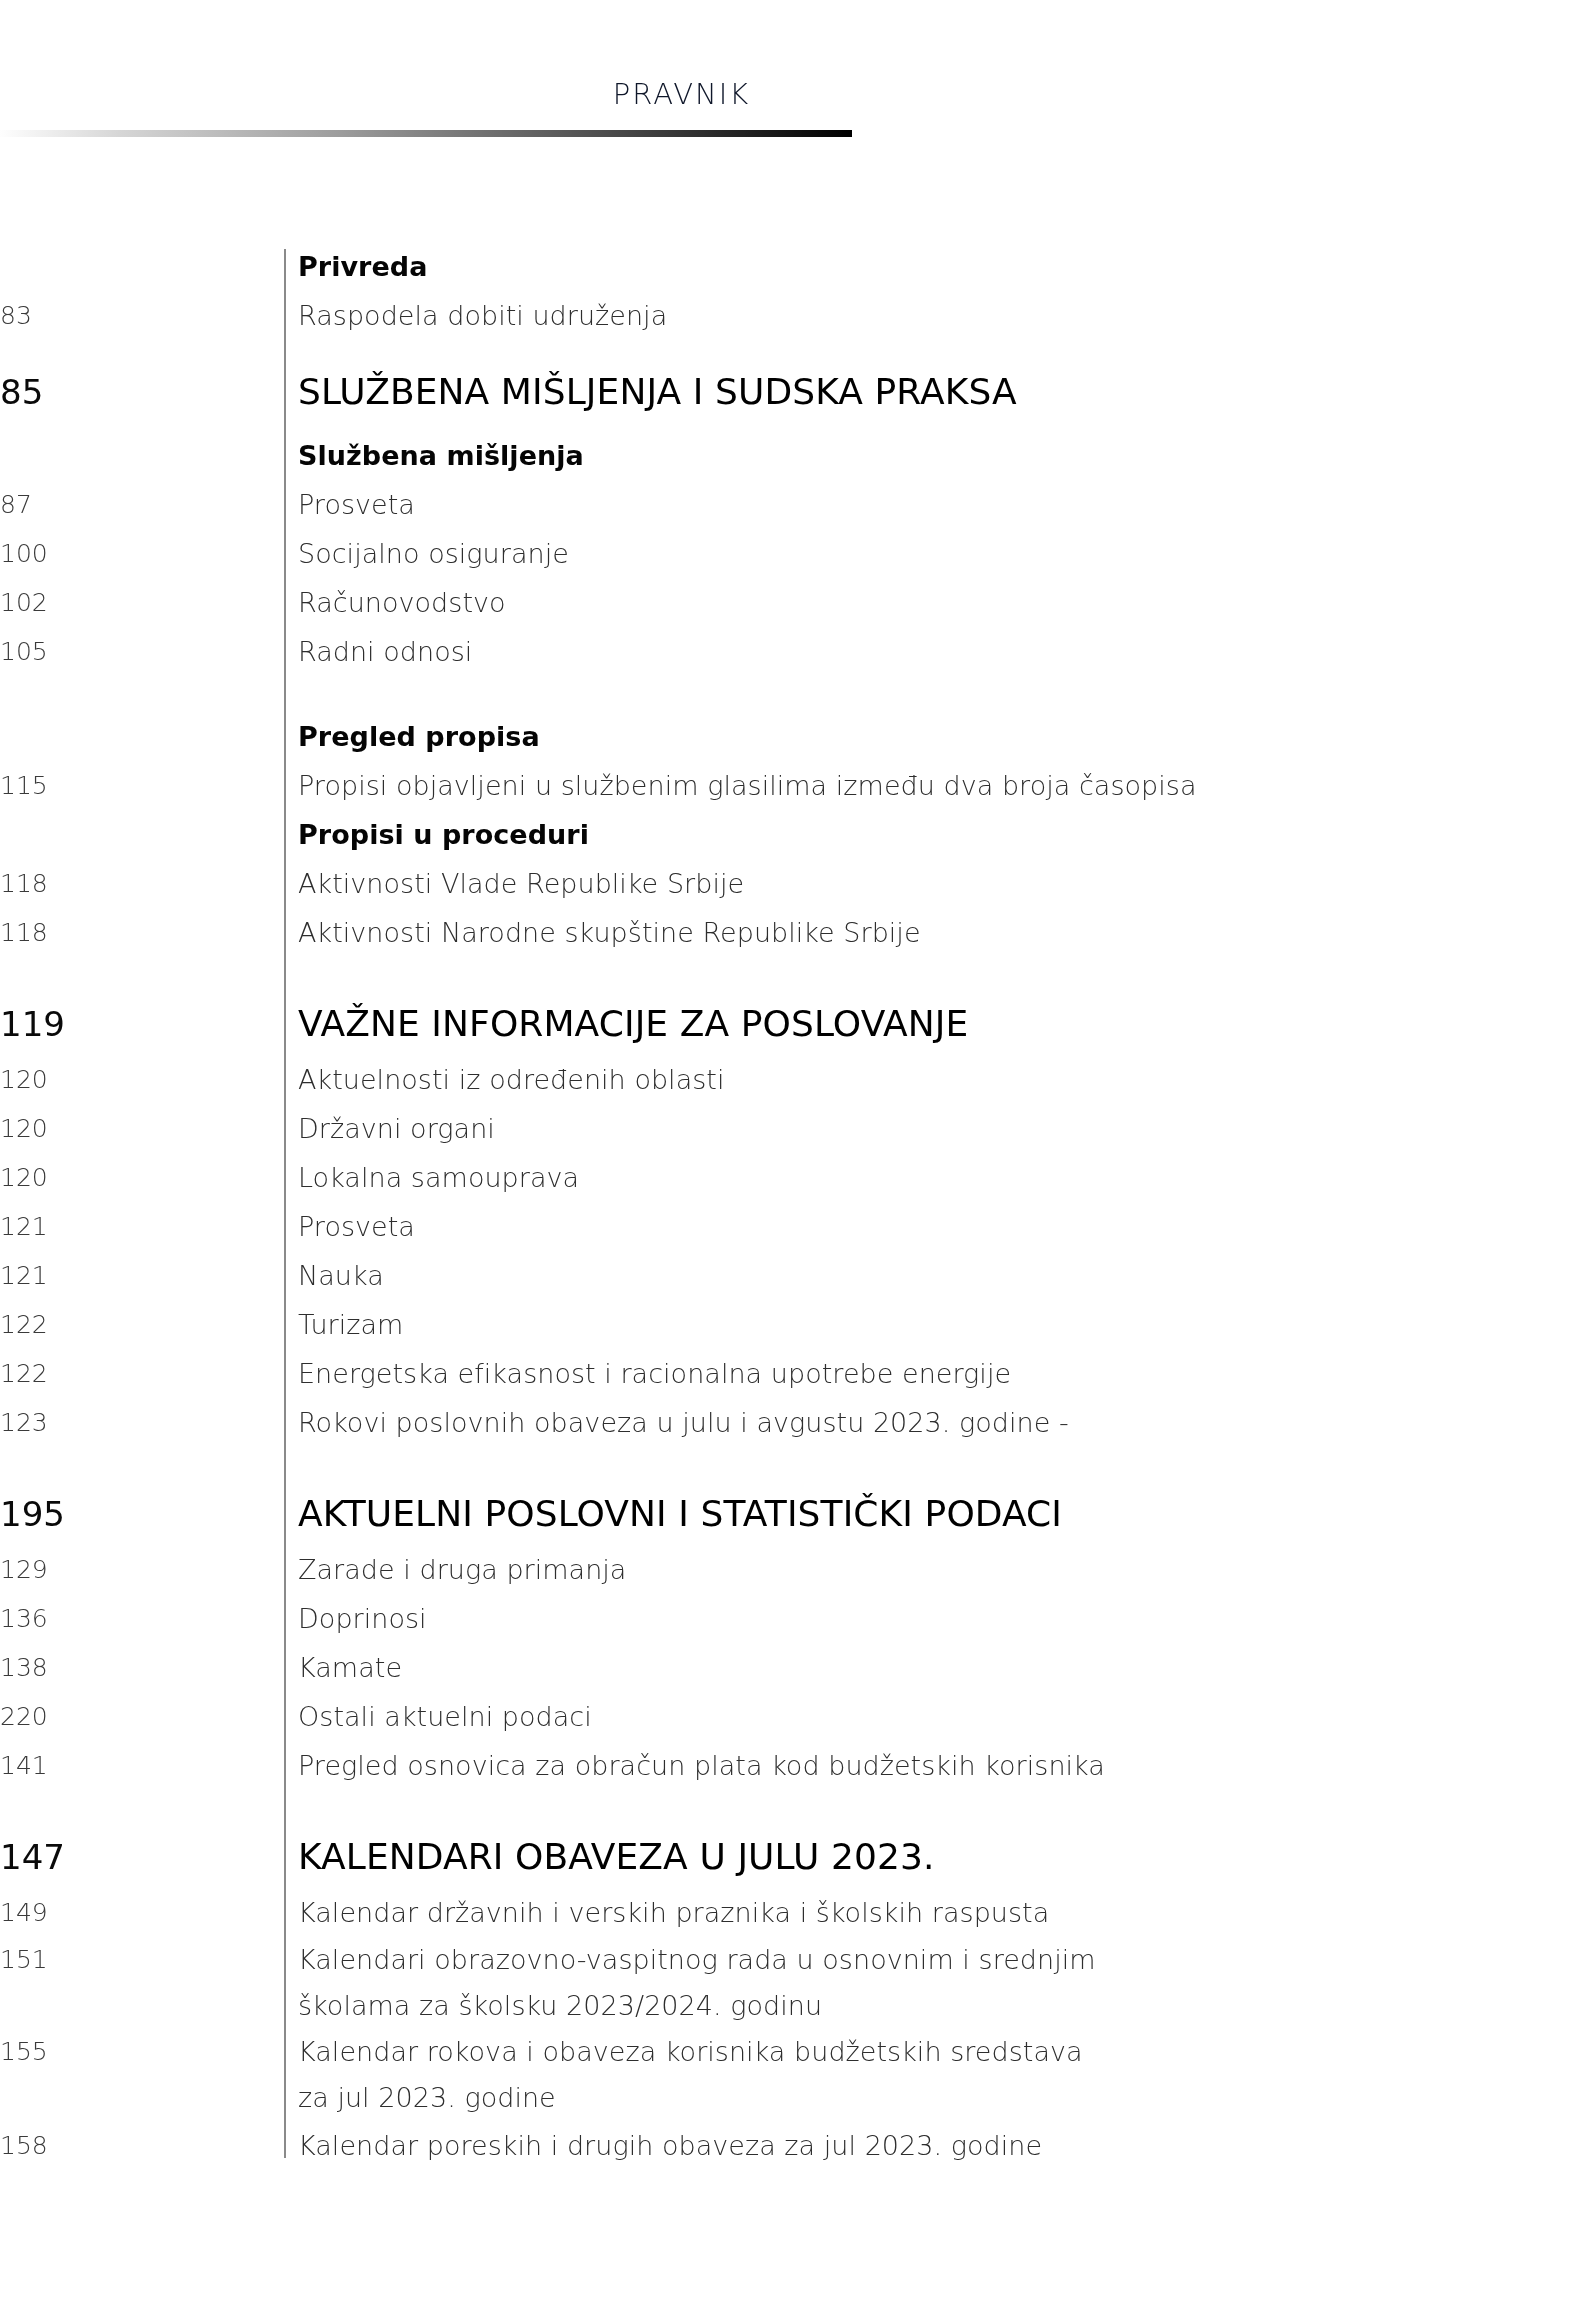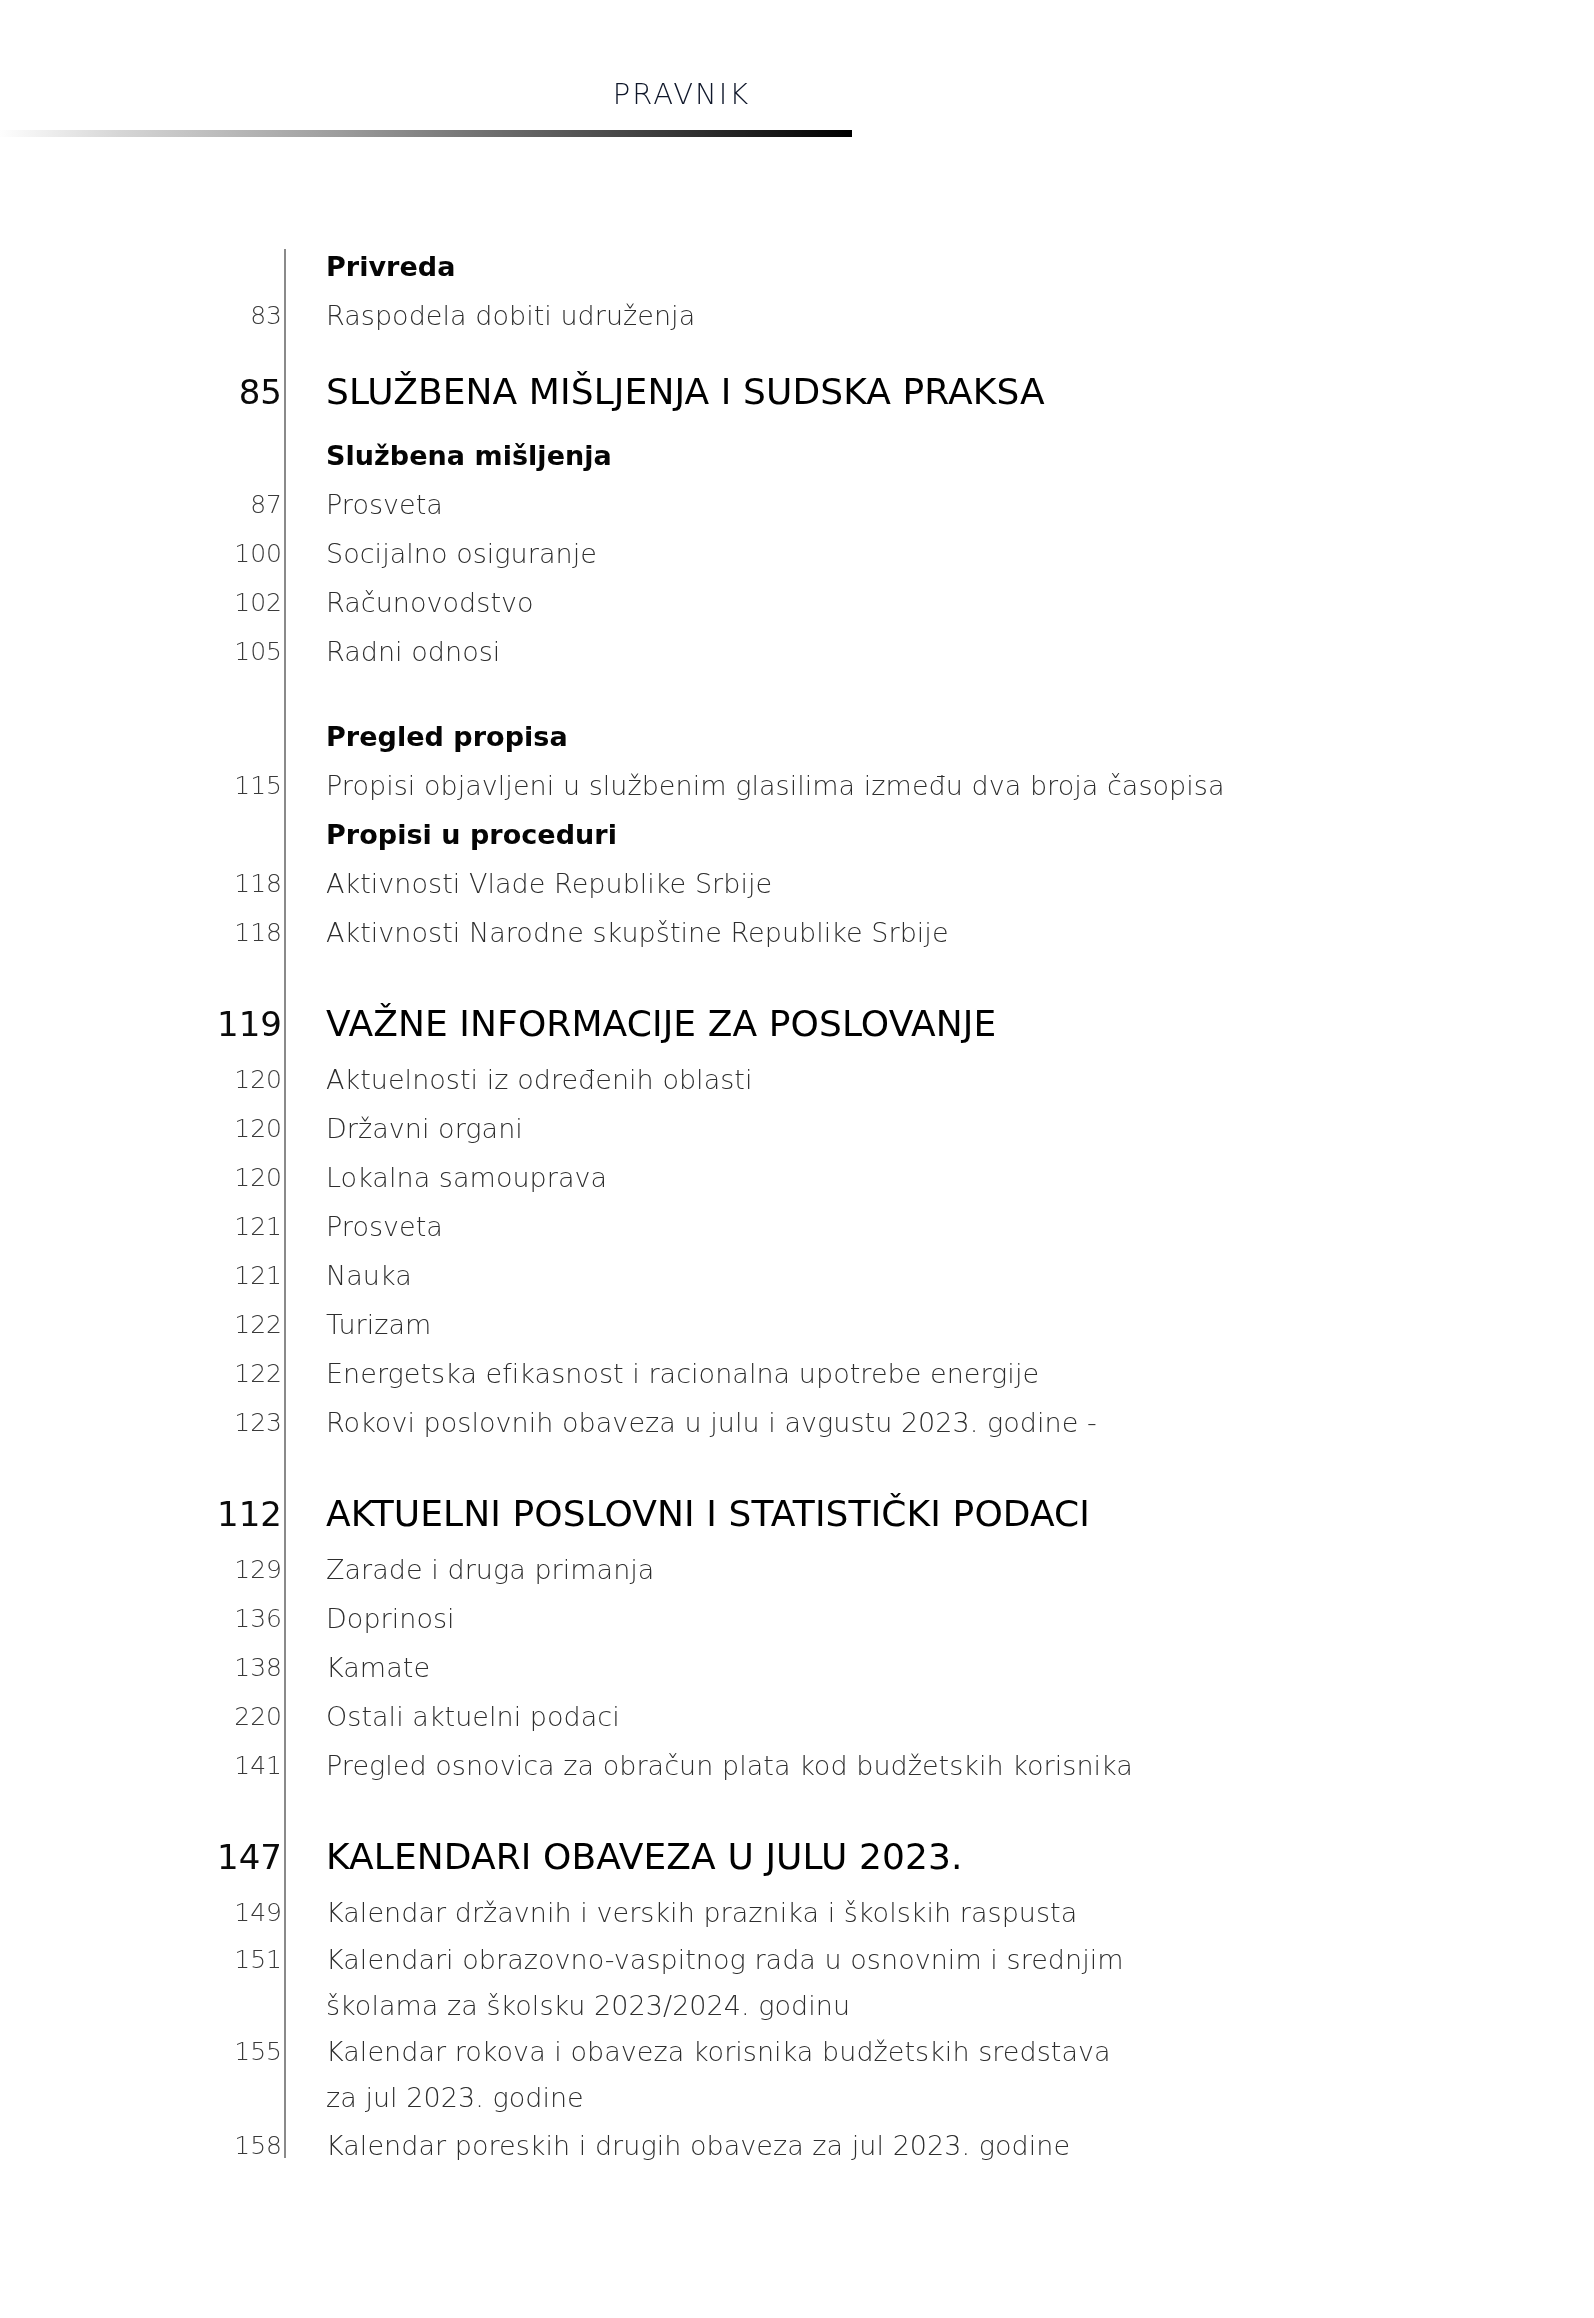--- a/index.html
+++ b/index.html
@@ -66,27 +66,25 @@
   }
 
   .toc-row {
     display: flex;
     align-items: flex-start;
     position: relative;
   }
   .num {
     flex: 0 0 auto;
     width: 254px;
-    text-align: right;
     padding-right: 0;
     box-sizing: border-box;
     font-weight: 300;
     color: #3a3a3a;
     white-space: nowrap;
-    margin-left: 28px;
   }
   .txt {
     flex: 1 1 auto;
     padding-left: 44px;
     box-sizing: border-box;
     white-space: pre-line;
   }
 
   
   .row-entry { margin-top: 0; }
@@ -229,21 +227,21 @@
       <div class="toc-row row-entry">
         <div class="num">122</div>
         <div class="txt">Energetska efikasnost i racionalna upotrebe energije</div>
       </div>
       <div class="toc-row row-entry">
         <div class="num">123</div>
         <div class="txt">Rokovi poslovnih obaveza u julu i avgustu 2023. godine -</div>
       </div>
       <div class="gap-lg"></div>
       <div class="toc-row row-section">
-        <div class="num">112</div>
+        <div class="num">195</div>
         <div class="txt">AKTUELNI POSLOVNI I STATISTIČKI PODACI</div>
       </div>
       <div class="toc-row row-entry">
         <div class="num">129</div>
         <div class="txt">Zarade i druga primanja</div>
       </div>
       <div class="toc-row row-entry">
         <div class="num">136</div>
         <div class="txt">Doprinosi</div>
       </div>

